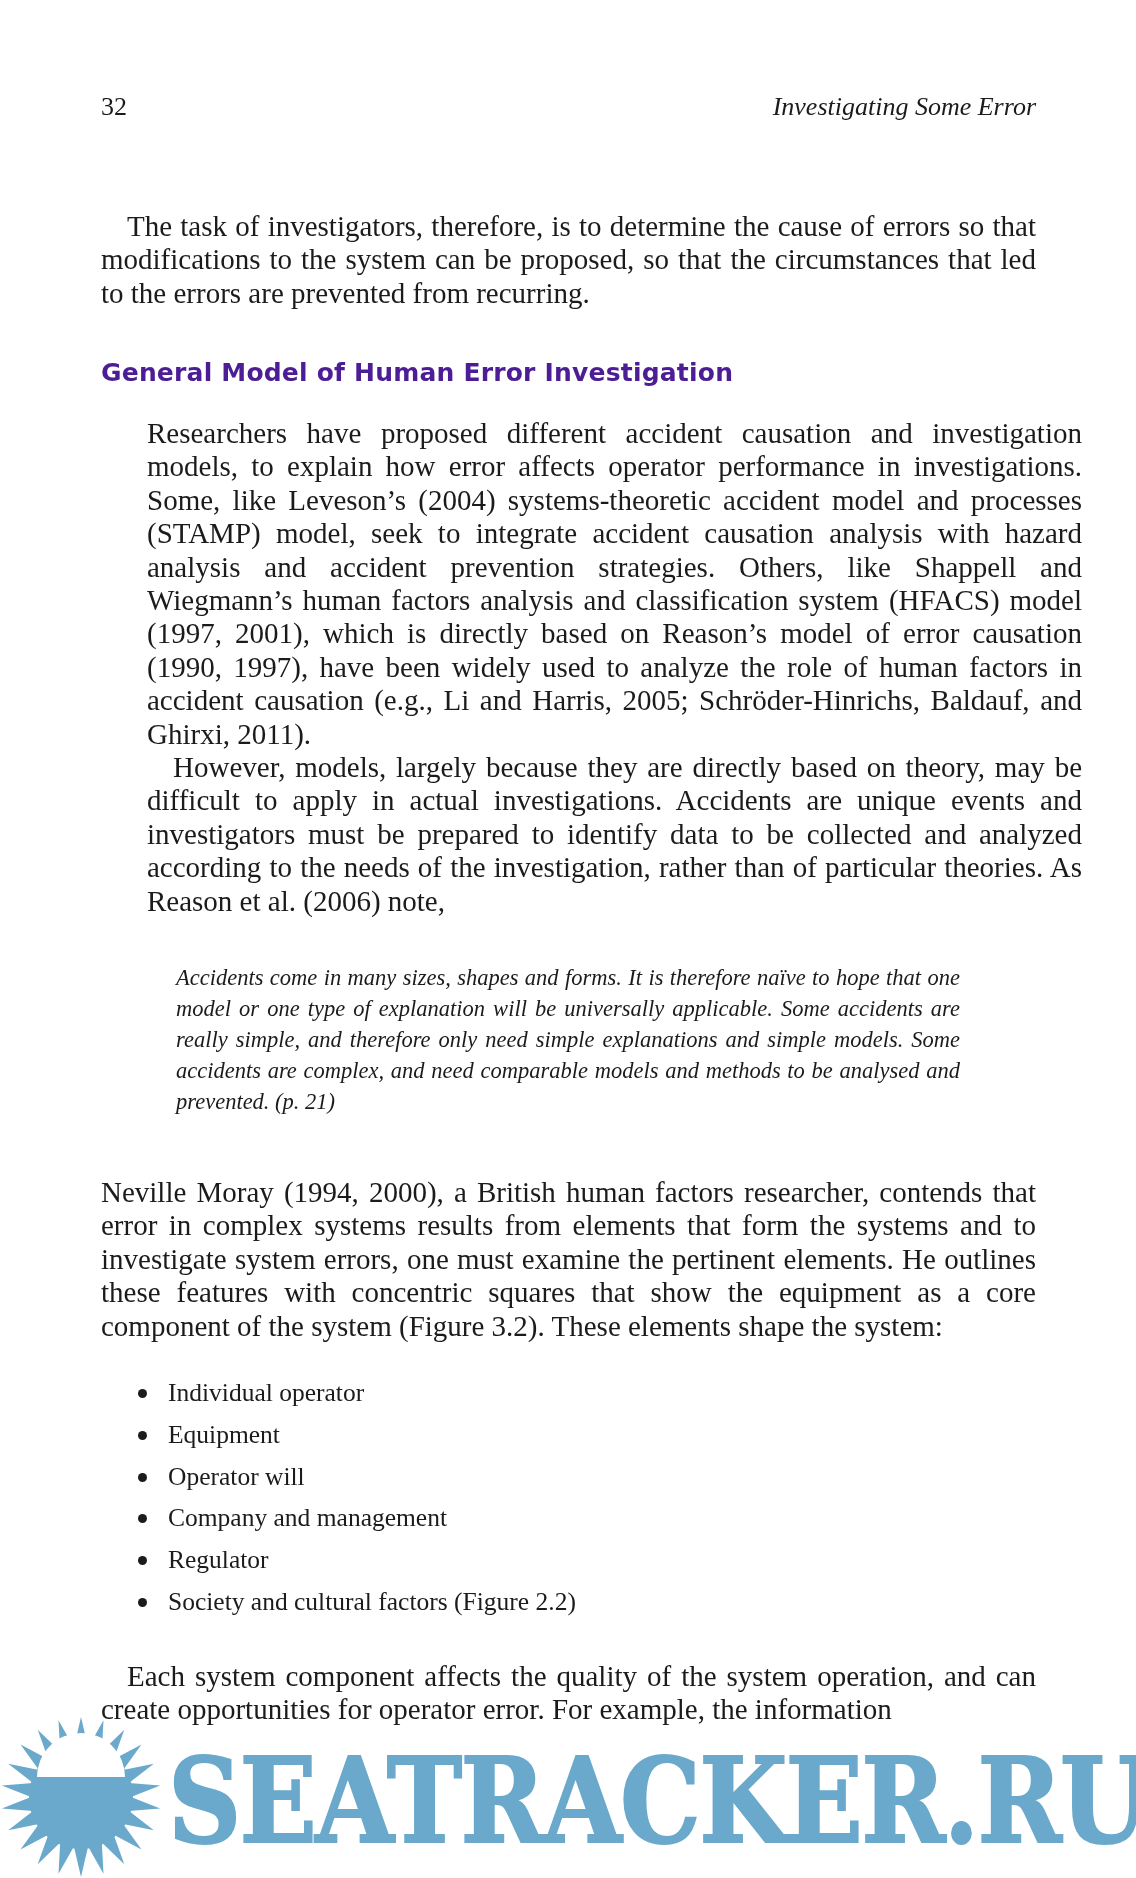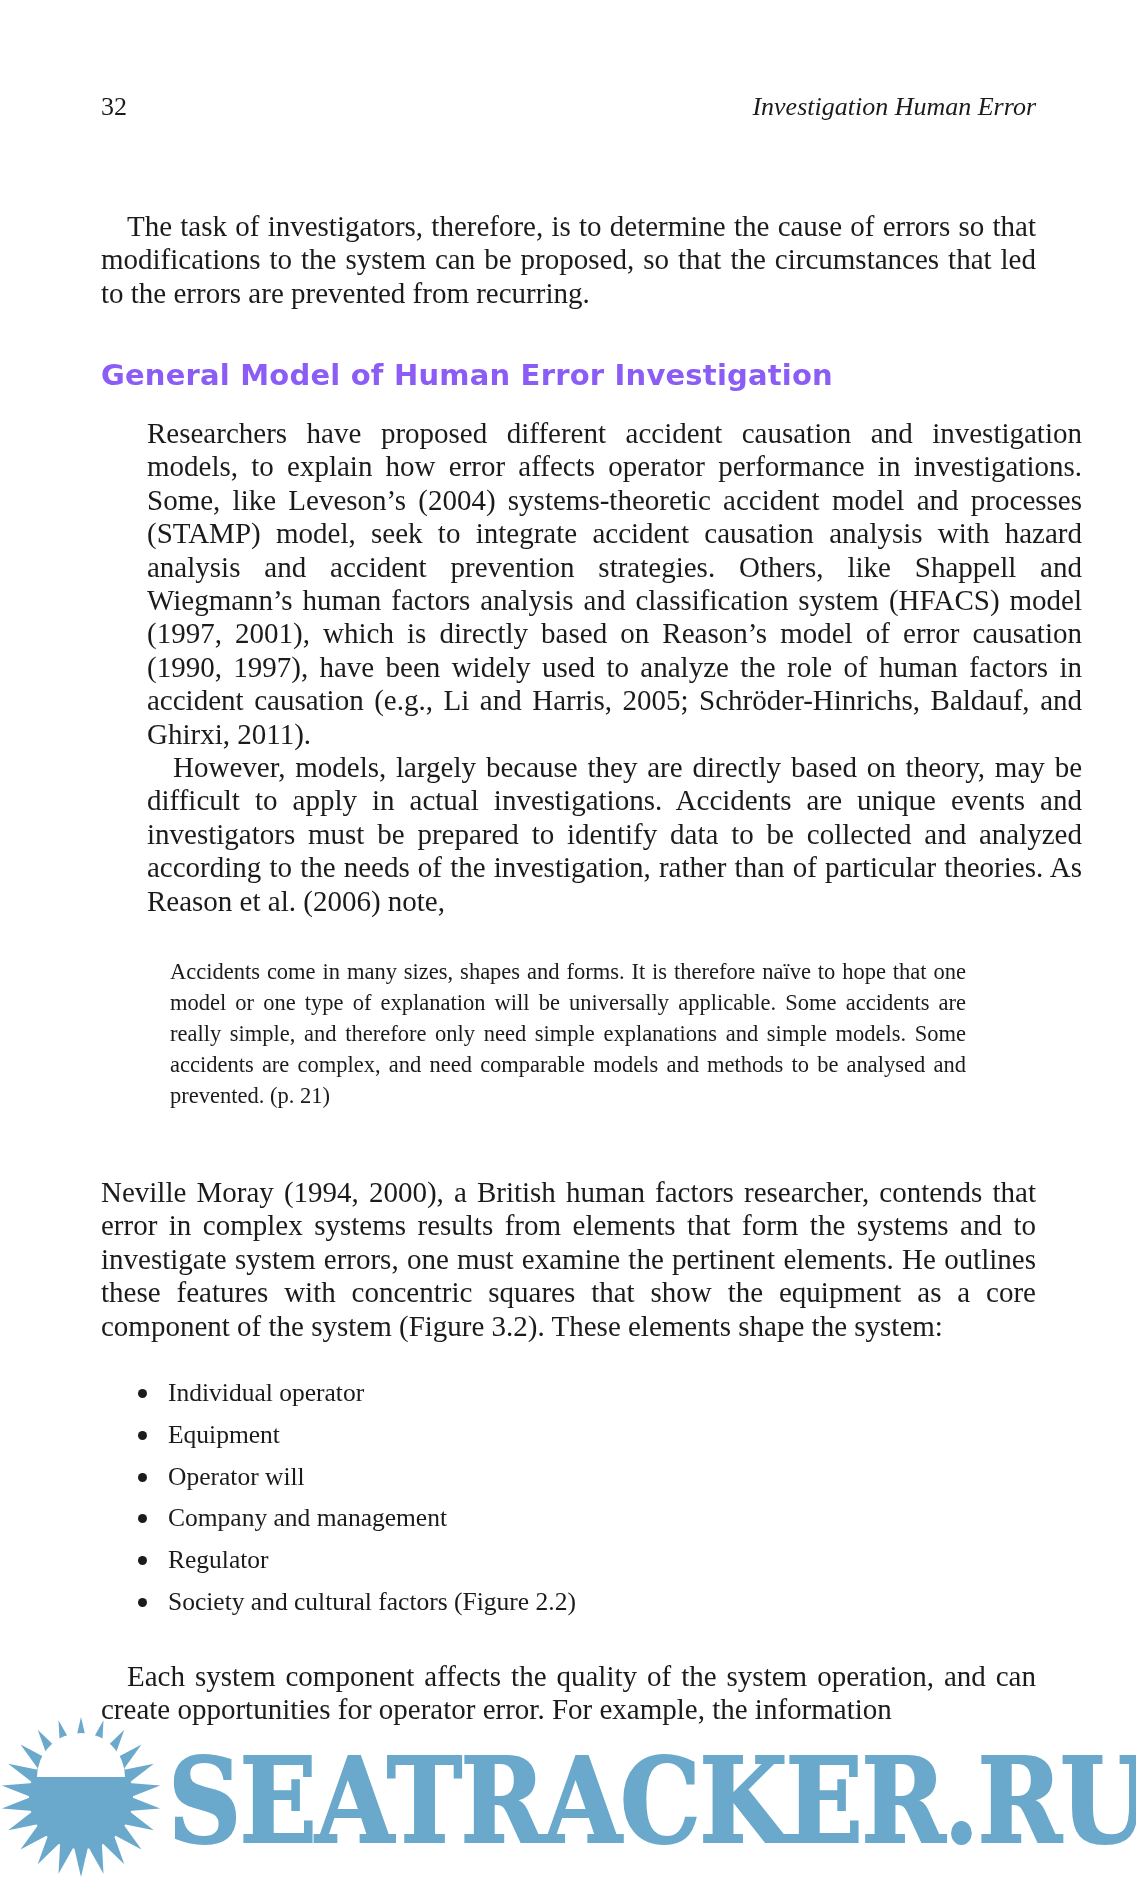--- a/index.html
+++ b/index.html
@@ -7,41 +7,41 @@
       width: 1136px; height: 1878px; position: relative; overflow: hidden;
       font-family: "Liberation Serif", "DejaVu Serif", serif; color: #1b1b1b;
     }
     .page { position: absolute; left: 0; top: 0; width: 1136px; height: 1878px; }
     .running-head { position: absolute; left: 101px; top: 92px; width: 935px; height: 34px; }
     .page-number { position: absolute; left: 0; top: 0; font-size: 26px; }
     .running-title { position: absolute; right: 0; top: 0; font-size: 26px; font-style: italic; }
     .body-text { position: absolute; left: 101px; width: 935px; font-size: 29px; line-height: 33.4px; text-align: justify; }
     .p { margin: 0; text-indent: 26px; }
     .p.noindent { text-indent: 0; }
-    .h2 { position: absolute; left: 101px; top: 358px; font-family: "DejaVu Sans", sans-serif; font-weight: bold; font-size: 29px; letter-spacing: 0.2px; color: #8b5cf6; }
+    .h2 { position: absolute; left: 101px; top: 358px; font-family: "DejaVu Sans", sans-serif; font-weight: bold; font-size: 25px; letter-spacing: 0.2px; color: #4c1d95; }
     .quote { position: absolute; left: 168px; width: 800px; font-size: 22.5px; line-height: 31px; text-align: justify; }
-    .quote p { margin: 2px; }
+    .quote p { margin: 8px; font-style: italic; }
     .bullets { position: absolute; left: 135px; top: 1372px; list-style: none; margin: 0; padding: 0; font-size: 25.5px; line-height: 41.8px; }
     .bullets li { position: relative; padding-left: 33px; }
     .bullets .dot { position: absolute; left: 3px; top: 17px; width: 9px; height: 9px; border-radius: 50%; background: #1b1b1b; }
     .watermark { position: absolute; left: 0; top: 1715px; width: 1136px; height: 163px; }
     .wm-text {
       position: absolute; left: 168px; top: 1742px; font-family: "DejaVu Serif", serif; font-weight: bold;
       font-size: 118px; line-height: 1; letter-spacing: -2px; color: #6aa9cb; transform: scaleX(0.86); transform-origin: left top;
       -webkit-text-stroke: 2px #6aa9cb;
     }
   </style>
 </head>
 <body>
 
 <div class="page">
 
   <div class="running-head">
     <span class="page-number">32</span>
-    <span class="running-title">Investigation Human Error</span>
+    <span class="running-title">Investigating Some Error</span>
   </div>
 
   <div class="body-text" style="top:210px;">
     <p class="p">The task of investigators, therefore, is to determine the cause of errors so that modifications to the system can be proposed, so that the circumstances that led to the errors are prevented from recurring.</p>
   </div>
 
   <div class="h2">General Model of Human Error Investigation</div>
 
   <div class="body-text" style="top:417px;margin-left:46px;">
     <p class="p noindent">Researchers have proposed different accident causation and investigation models, to explain how error affects operator performance in investigations. Some, like Leveson’s (2004) systems-theoretic accident model and processes (STAMP) model, seek to integrate accident causation analysis with hazard analysis and accident prevention strategies. Others, like Shappell and Wiegmann’s human factors analysis and classification system (HFACS) model (1997, 2001), which is directly based on Reason’s model of error causation (1990, 1997), have been widely used to analyze the role of human factors in accident causation (e.g., Li and Harris, 2005; Schröder-Hinrichs, Baldauf, and Ghirxi, 2011).</p>

